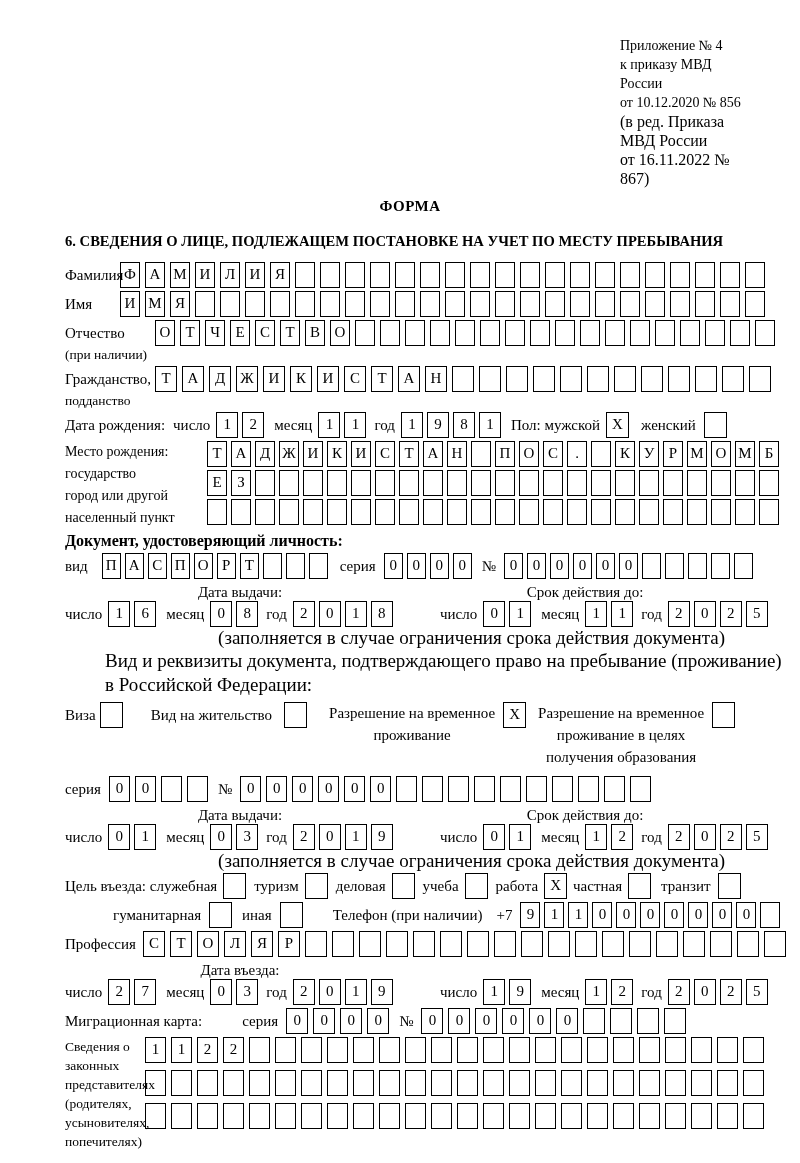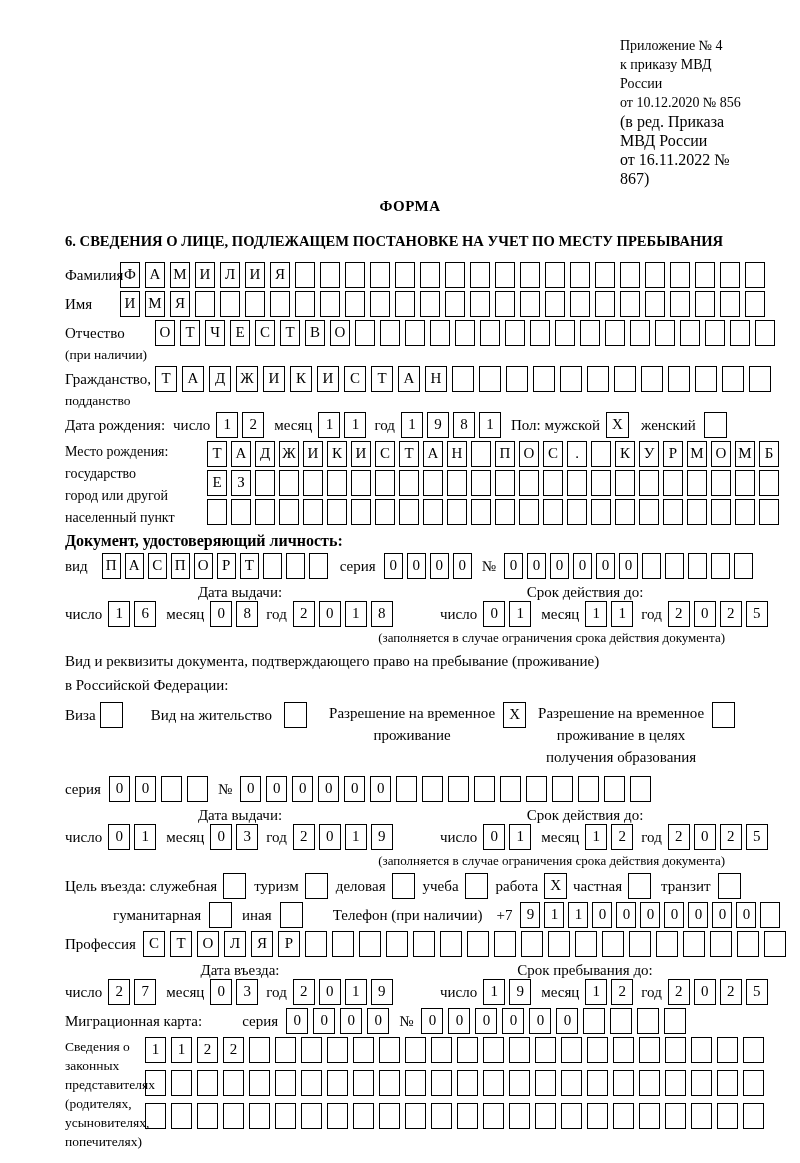--- a/index.html
+++ b/index.html
@@ -39,23 +39,23 @@
 
   
   .box{box-sizing:border-box;display:inline-block;flex:0 0 auto;width:23px;height:26px;border:1.5px solid #000;
        text-align:center;font-size:15px;line-height:23px;}
 
   
   .dhead{display:flex;margin-top:5px;font-size:15px;line-height:17px;}
   .dh-left{width:350px;text-align:center;}
   .dh-right{flex:1;text-align:center;}
   .dgroup{display:flex;align-items:flex-start;flex:0 0 auto;}
-  .note{font-size:13px;line-height:16px;text-align:right;padding-right:30px;margin-bottom:4px;}
-
-  .plain{font-size:15px;line-height:22px;margin-top:2px;white-space:nowrap;}
+  .note{font-size:19px;line-height:16px;text-align:right;padding-right:30px;margin-bottom:4px;}
+
+  .plain{font-size:19px;line-height:22px;margin-top:2px;white-space:nowrap;margin-left:40px;}
   .center-heading{font-weight:bold;font-size:16px;line-height:18px;margin:1px 0 3px 0;}
   .chkrow{display:flex;align-items:flex-start;margin-top:6px;margin-bottom:8px;}
   .multi{flex:0 0 auto;font-size:15px;line-height:22px;text-align:center;}
 </style>
 </head>
 <body>
 
 <div class="page">
 
   <div class="appendix">
@@ -560,21 +560,20 @@
         <span class="cell"></span>
         <span class="cell"></span>
         <span class="cell"></span>
         <span class="cell"></span>
         <span class="cell"></span>
       </div>
   </div>
 
   <div class="dhead">
     <div class="dh-left">Дата въезда:</div>
-    <div class="dh-right">Срок пребывания до:</div>
   </div>
   <div class="frow">
     <div class="dgroup w350">
       <span class="lbl">число</span>
       <span class="cells cw22 g4 ml6">
           <span class="cell">2</span>
           <span class="cell">7</span>
         </span>
       <span class="lbl ml10">месяц</span>
       <span class="cells cw22 g4 ml6">

